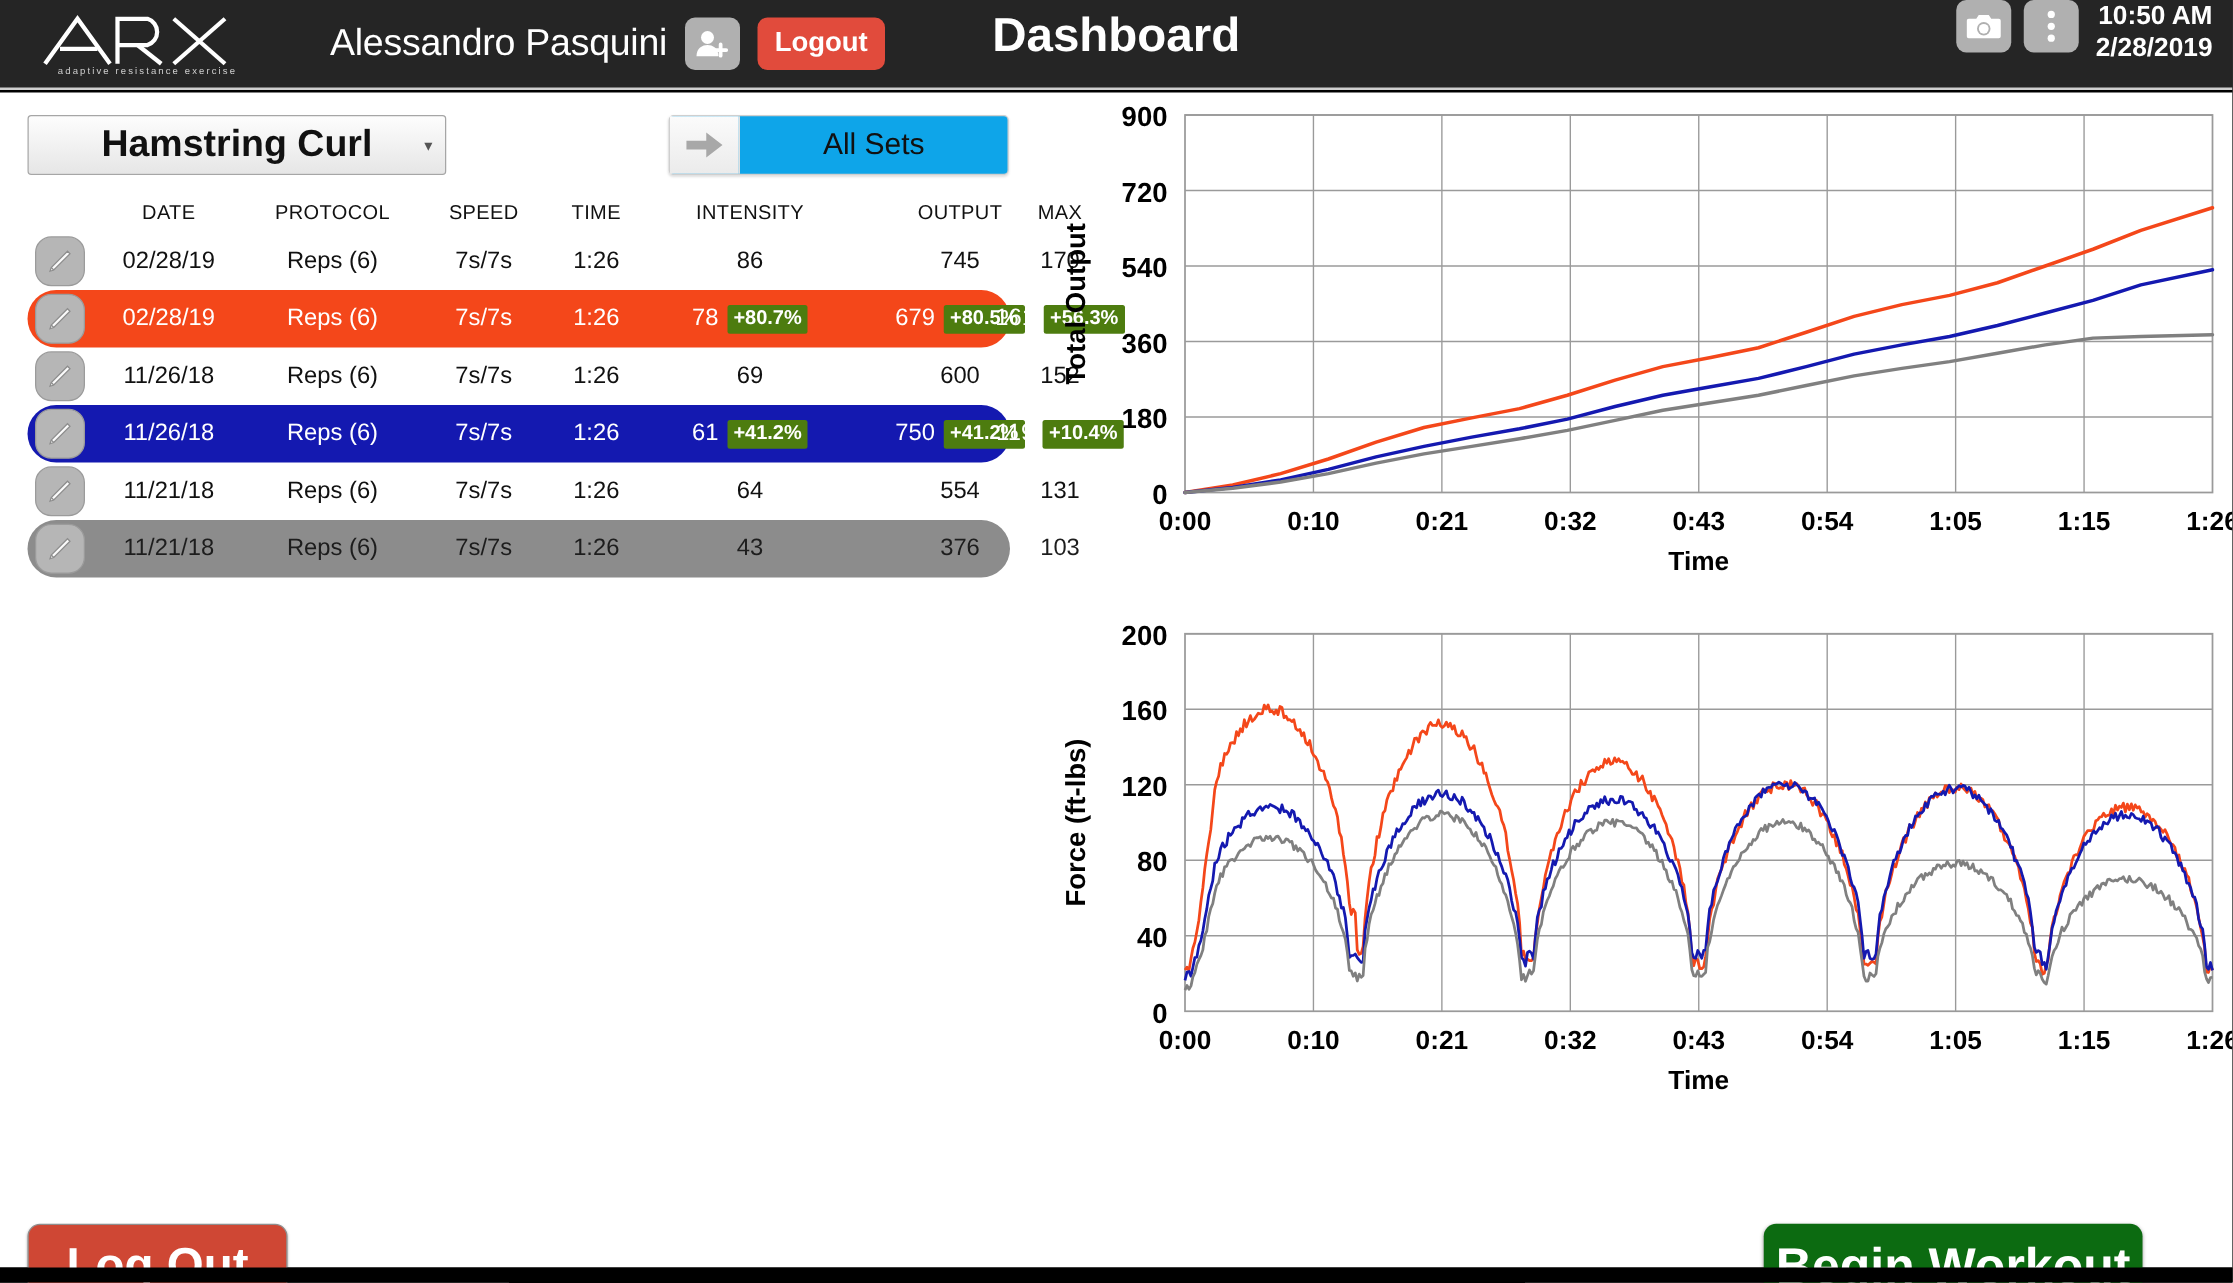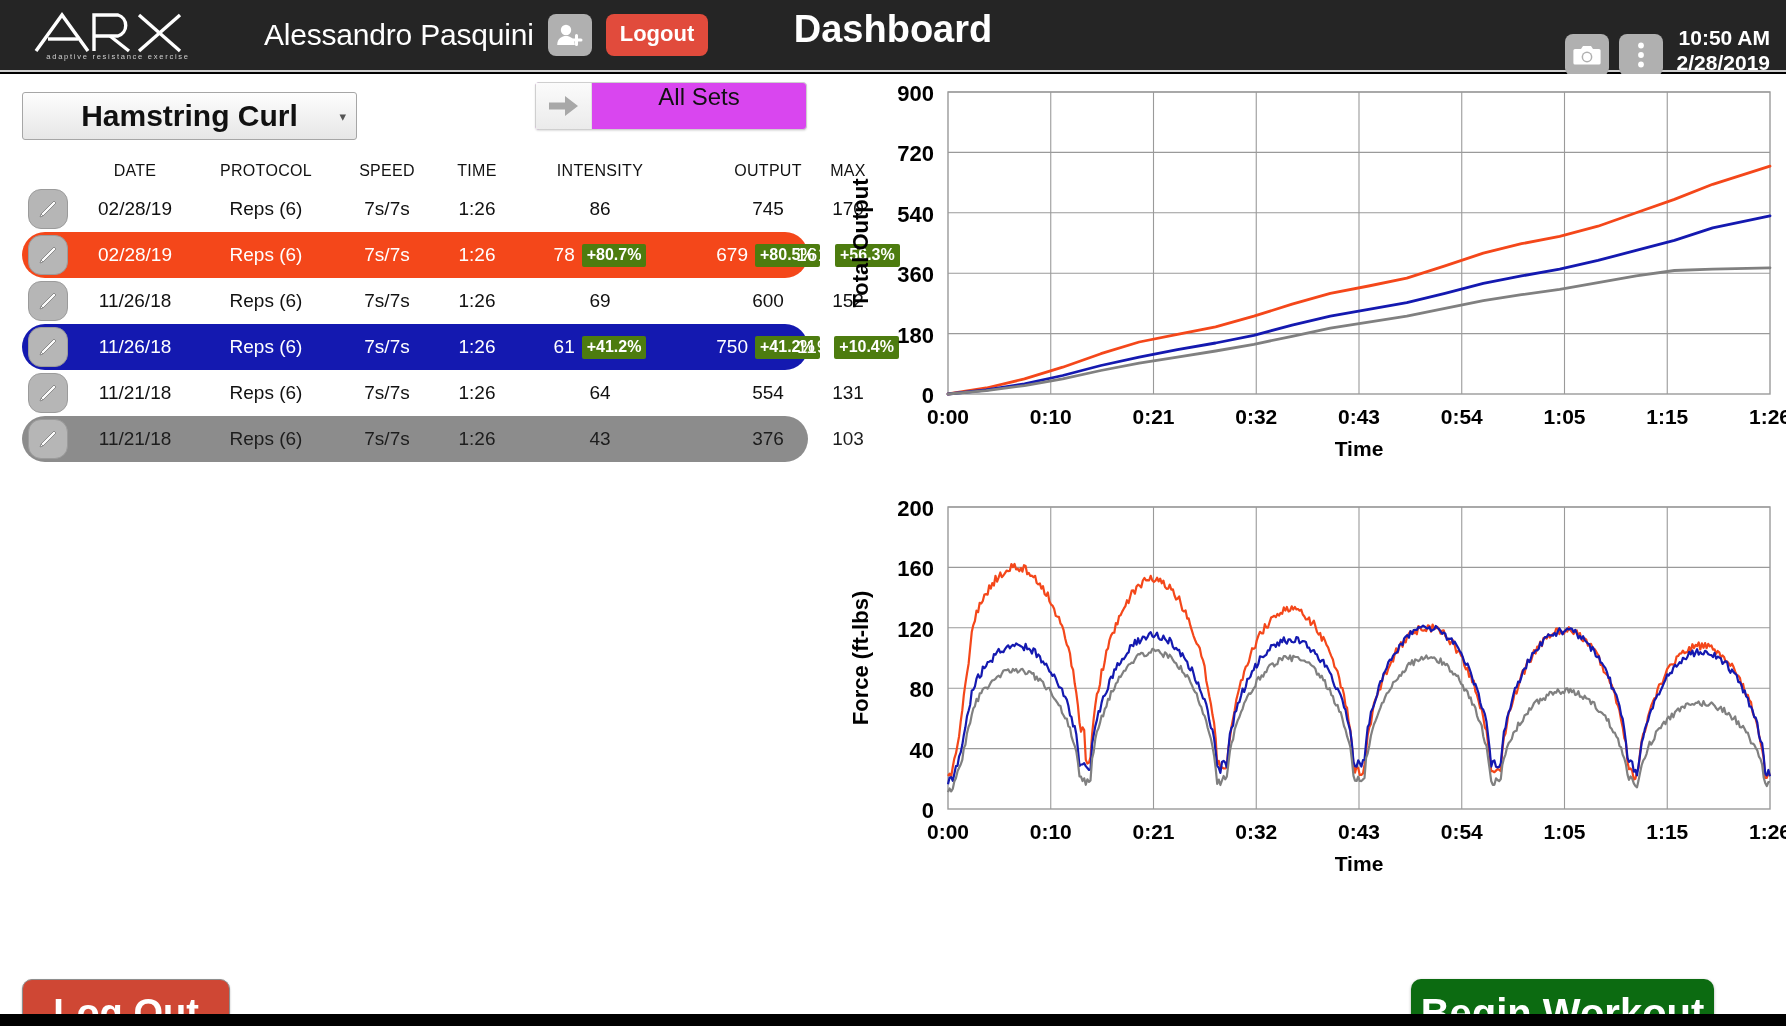--- a/index.html
+++ b/index.html
@@ -47,21 +47,21 @@
     line-height: 1;
   }
   .dash-title {
     position: absolute; left: 0; right: 0; top: 8px;
     text-align: center;
     color: #ffffff; font-size: 38px; font-weight: bold;
     pointer-events: none;
   }
   .hdr-right {
     position: absolute; right: 16px; top: 0; height: 76px;
-    display: flex; align-items: flex-end; gap: 10px;
+    display: flex; align-items: flex-start; gap: 10px;
   }
   .icon-btn {
     width: 44px; height: 42px;
     background: #b0b0b0; border-radius: 8px;
     display: flex; align-items: center; justify-content: center;
   }
   .clock {
     color: #fff; font-size: 21px; font-weight: bold;
     text-align: right; line-height: 1.22; margin-left: 4px;
   }
@@ -90,24 +90,24 @@
   .exercise-select .lbl {
     font-size: 30px; font-weight: bold; color: #111;
   }
   .exercise-select .caret {
     position: absolute; right: 10px; top: 50%;
     transform: translateY(-50%);
     font-size: 13px; color: #555;
   }
 
   .allsets-wrap {
-    position: absolute; left: 535px; top: 8px;
+    position: absolute; left: 535px; top: 18px;
     width: 272px; height: 48px;
     border: 1px solid #cfcfcf; border-radius: 4px;
-    background: #d946ef; display: flex; 
+    background: #0ea5e9; display: flex; align-items: center;
     box-shadow: 0 1px 2px rgba(0,0,0,.13);
   }
   .allsets-arrow {
     width: 56px; height: 100%;
     background: linear-gradient(#fbfbfb, #ebebeb);
     border-right: 1px solid #e0e0e0;
     display: flex; align-items: center; justify-content: center;
   }
   .allsets-label {
     flex: 1; text-align: center;

